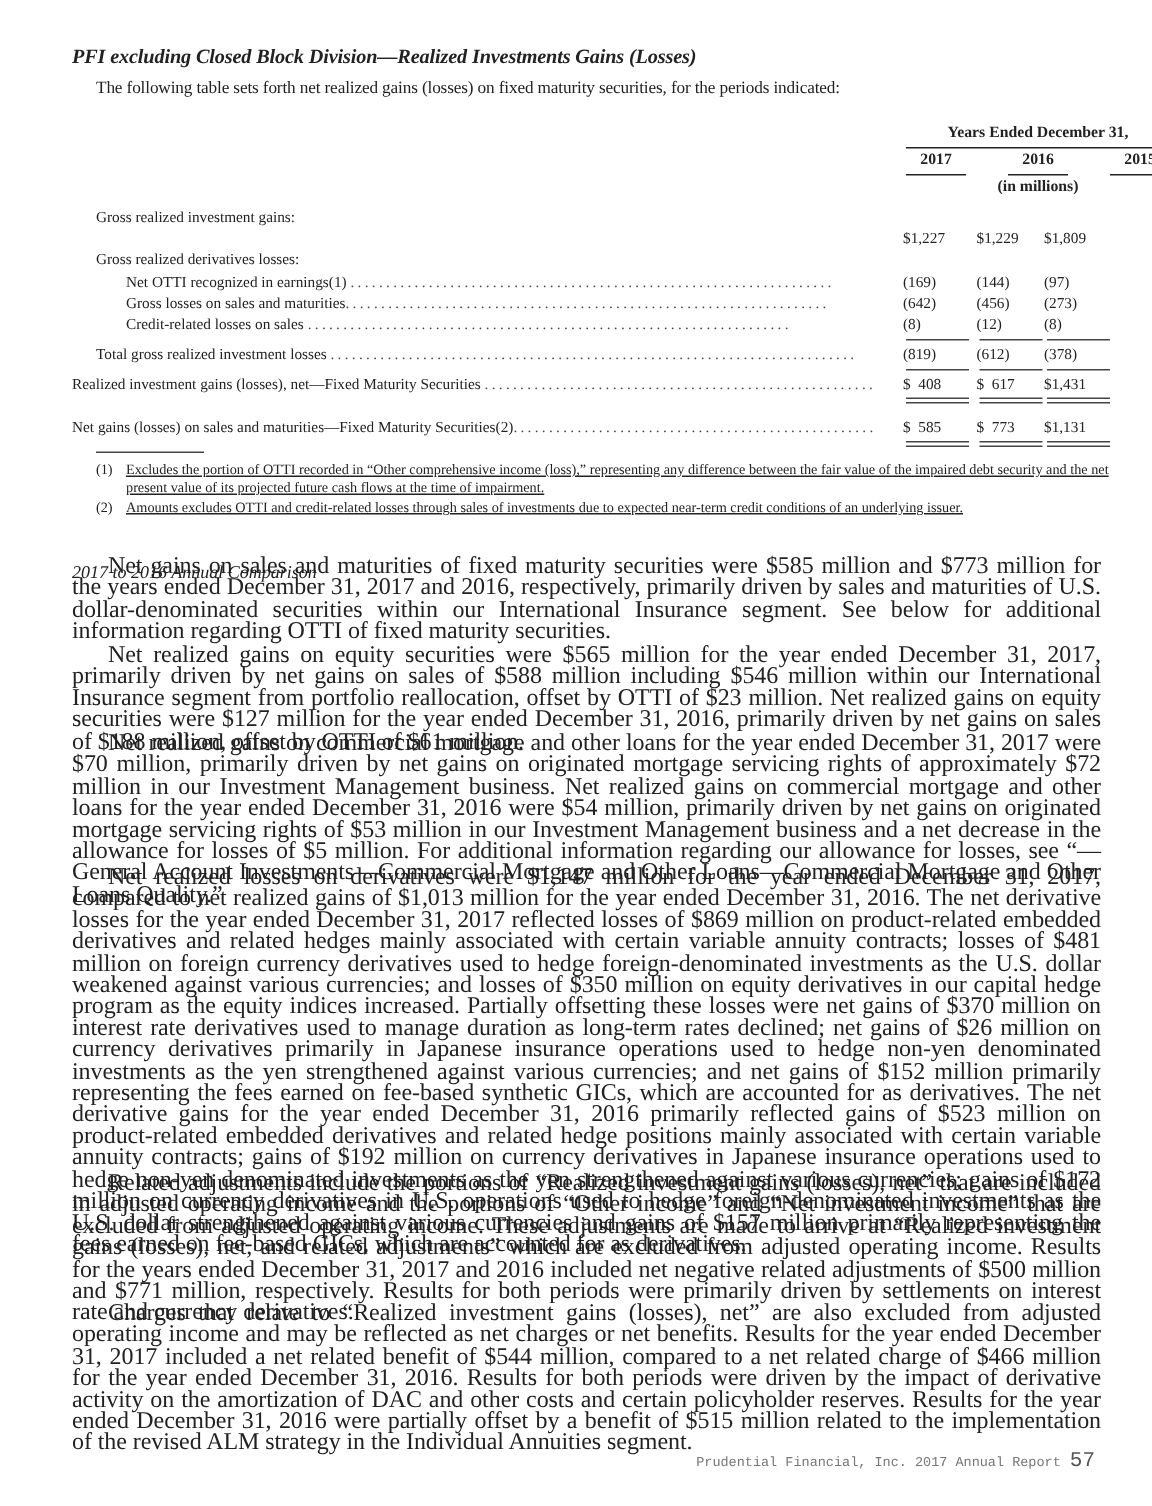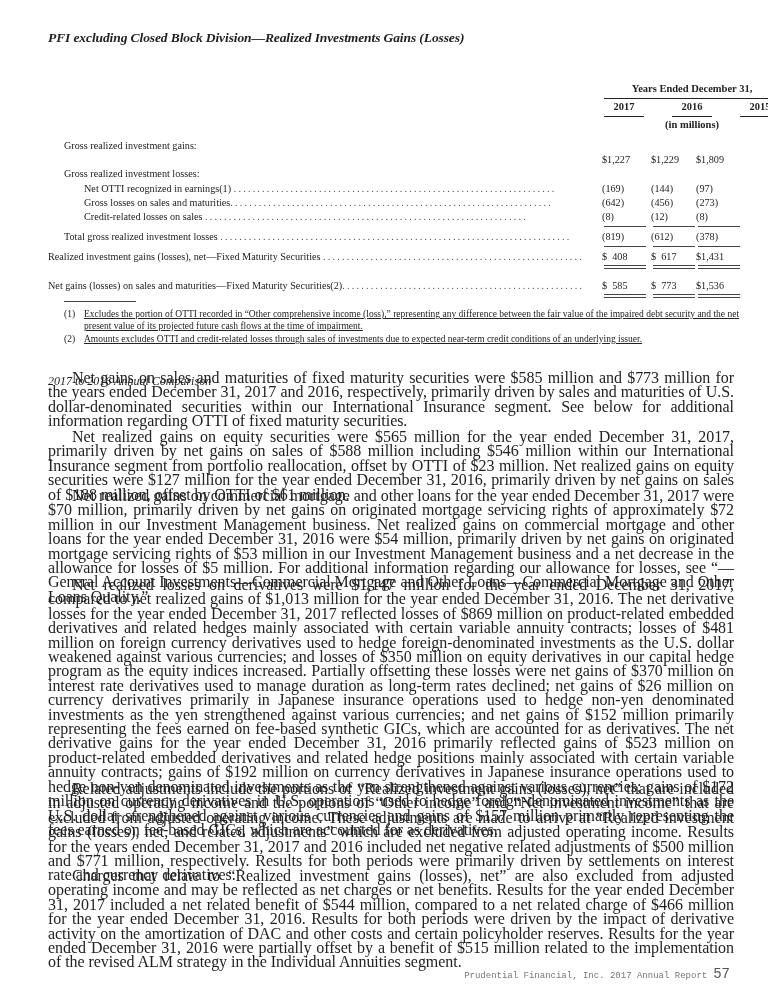--- a/index.html
+++ b/index.html
@@ -35,20 +35,21 @@
 
   .footer { position:absolute; right:38px; top:966px; font-family:Liberation Mono, monospace; color:#777; font-size:9px; }
   .footer .pg { font-size:14px; color:#555; margin-left:6px; }
 </style>
 </head>
 <body>
 
 <div class="page">
 
   <div class="title">PFI excluding Closed Block Division—Realized Investments Gains (Losses)</div>
+  <div class="intro">The following table sets forth net realized gains (losses) on fixed maturity securities, for the periods indicated:</div>
 
   <div class="tbl">
     <div class="hdr-years">Years Ended December 31,</div>
     <div class="hdr-line"></div>
     <div class="col-hdr" style="left:556px">2017</div>
     <div class="col-hdr" style="left:624px">2016</div>
     <div class="col-hdr" style="left:692px">2015</div>
     <div class="col-hdr-line" style="left:556px"></div>
     <div class="col-hdr-line" style="left:624px"></div>
     <div class="col-hdr-line" style="left:692px"></div>
@@ -58,21 +59,21 @@
       <span class="label" style="left:16px">Gross realized investment gains:</span>
     </div>
 
     <div class="row" style="top:70px">
       <span class="val v1">$1,227</span>
       <span class="val v2">$1,229</span>
       <span class="val v3">$1,809</span>
     </div>
 
     <div class="row" style="top:84px">
-      <span class="label" style="left:16px">Gross realized investment losses:</span>
+      <span class="label" style="left:16px">Gross realized derivatives losses:</span>
     </div>
 
     <div class="row" style="top:99px">
       <span class="label" style="left:36px;width:500px"><span>Net OTTI recognized in earnings(1)</span> <span class="dots">....................................................................</span></span>
       <span class="val v1">(169)</span>
       <span class="val v2">(144)</span>
       <span class="val v3">(97)</span>
     </div>
 
     <div class="row" style="top:113px">
@@ -109,21 +110,21 @@
       <span class="val v3">$1,431</span>
     </div>
     <div class="dline" style="left:556px;top:182px"></div>
     <div class="dline" style="left:605px;top:182px"></div>
     <div class="dline" style="left:650px;top:182px"></div>
 
     <div class="row" style="top:196px">
       <span class="label" style="left:0;width:536px"><span>Net gains (losses) on sales and maturities—Fixed Maturity Securities(2)</span><span class="dots">.......................................................</span></span>
       <span class="val v1">$  585</span>
       <span class="val v2">$  773</span>
-      <span class="val v3">$1,536</span>
+      <span class="val v3">$1,131</span>
     </div>
     <div class="dline" style="left:556px;top:211px"></div>
     <div class="dline" style="left:605px;top:211px"></div>
     <div class="dline" style="left:650px;top:211px"></div>
   </div>
 
   <div class="fn-rule"></div>
   <div class="fn" style="top:308px">
     <span class="num">(1)</span>
     <span class="txt">Excludes the portion of OTTI recorded in “Other comprehensive income (loss),” representing any difference between the fair value of the impaired debt security and the net present value of its projected future cash flows at the time of impairment.</span>

